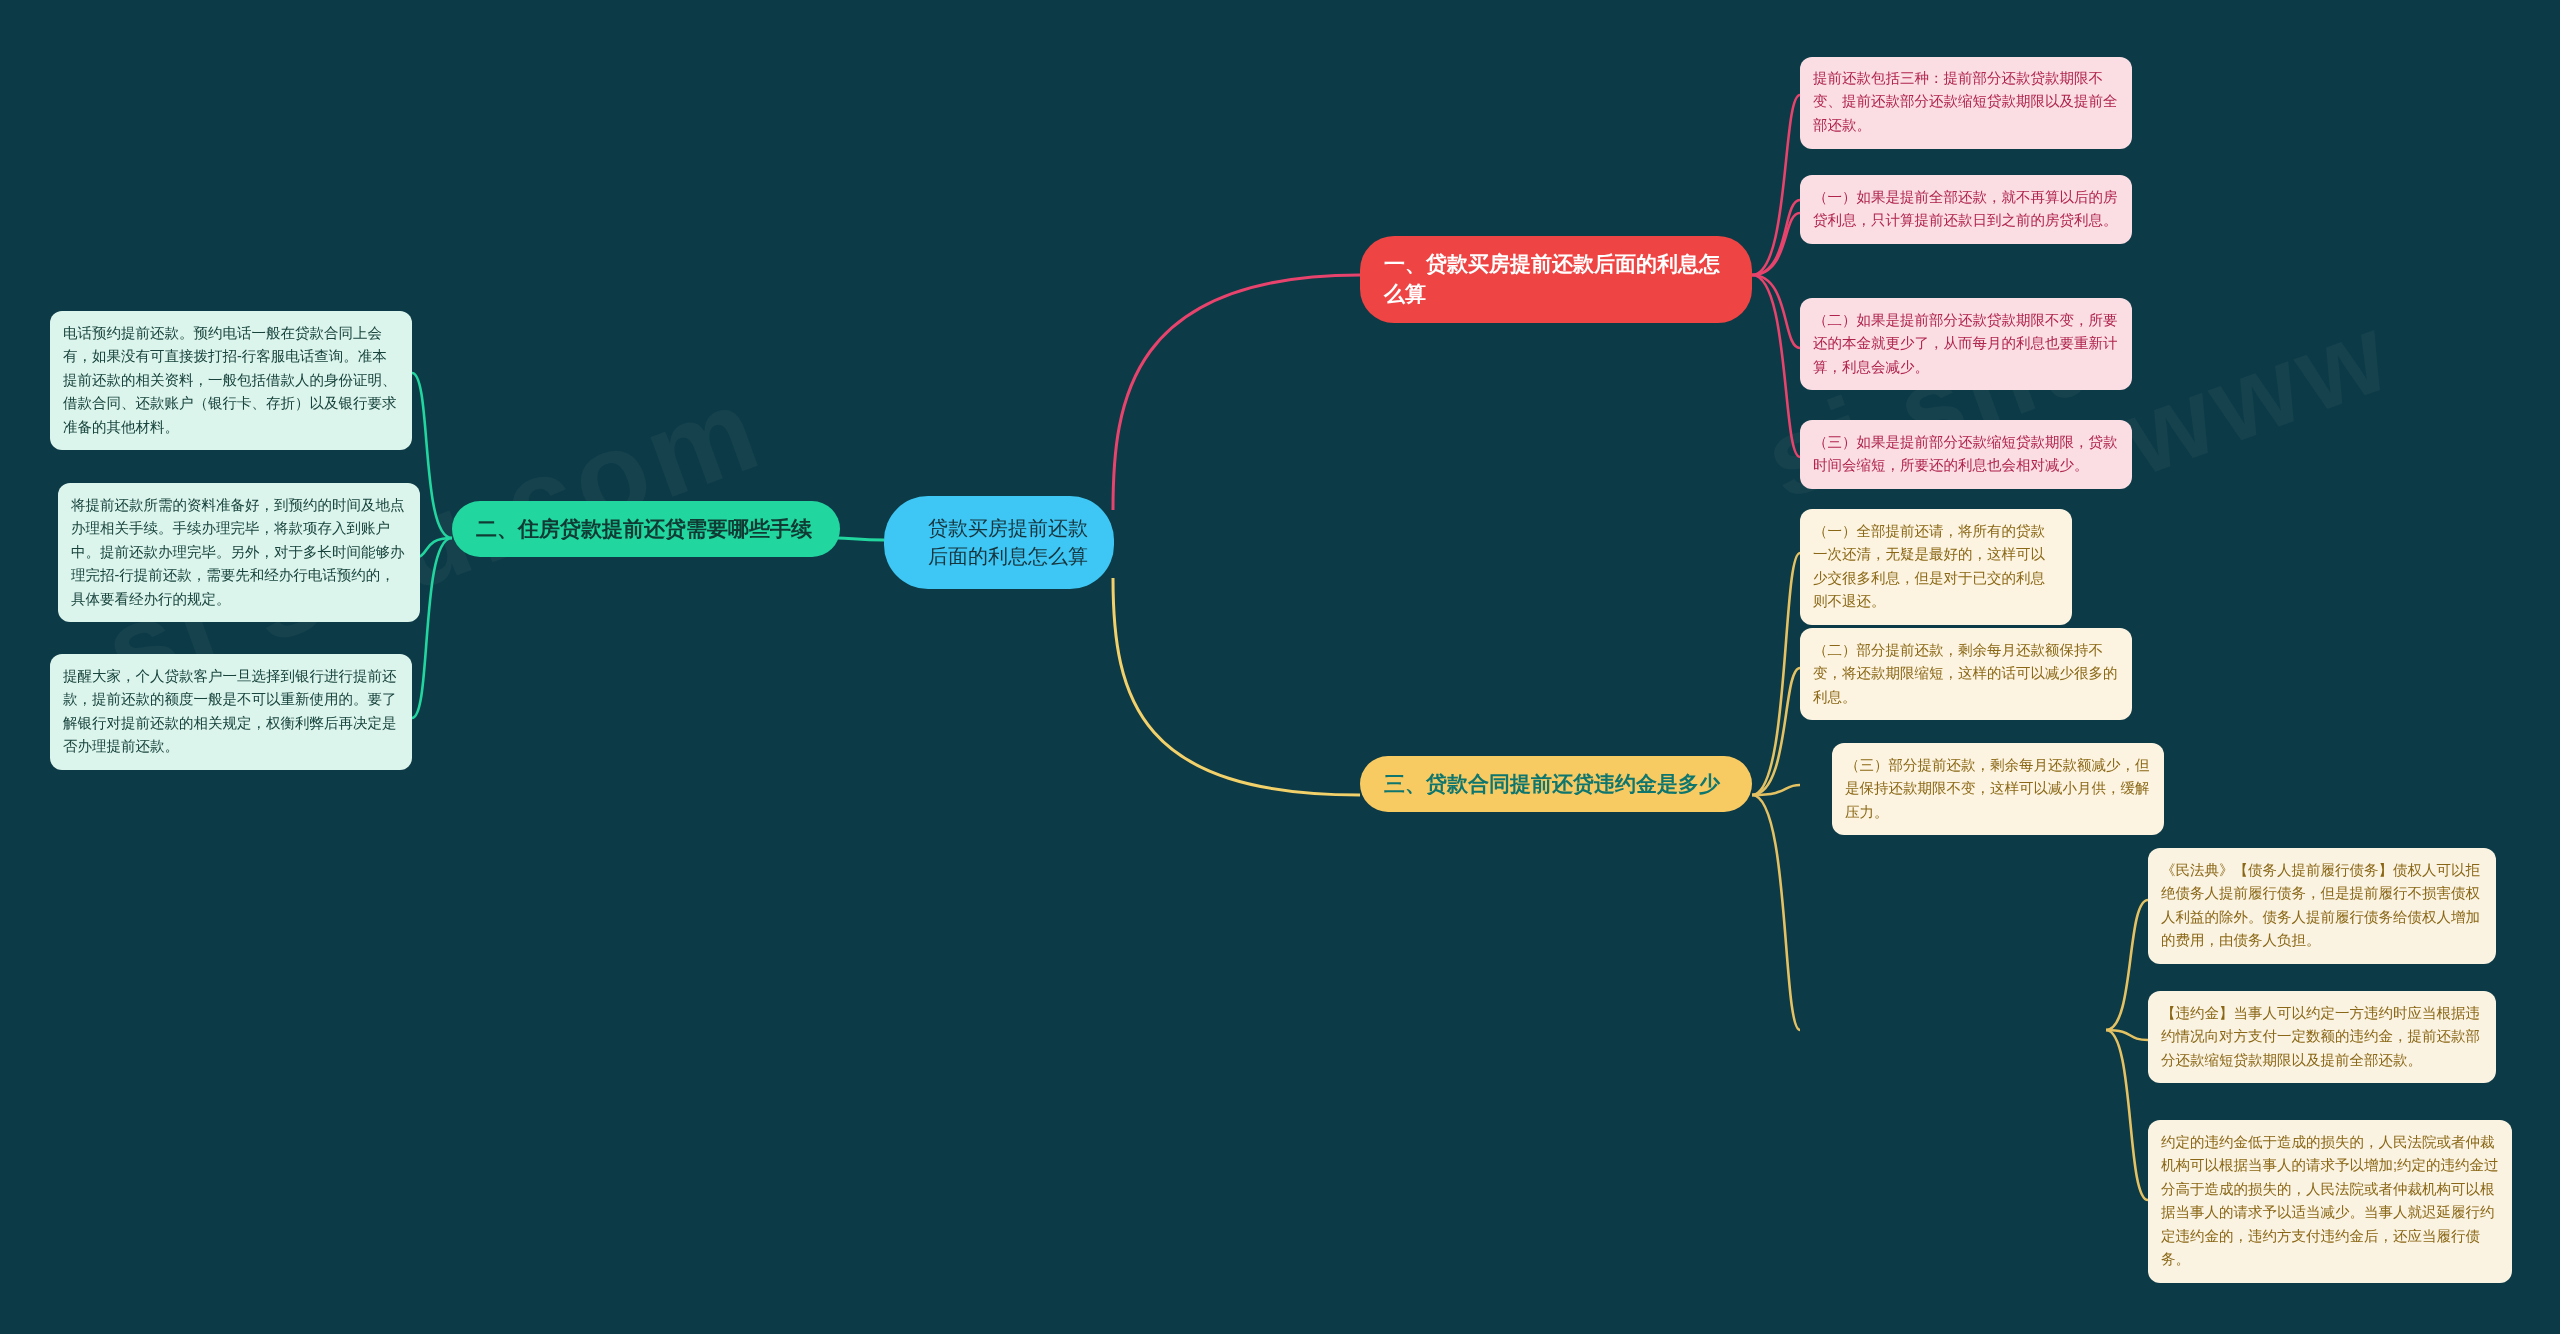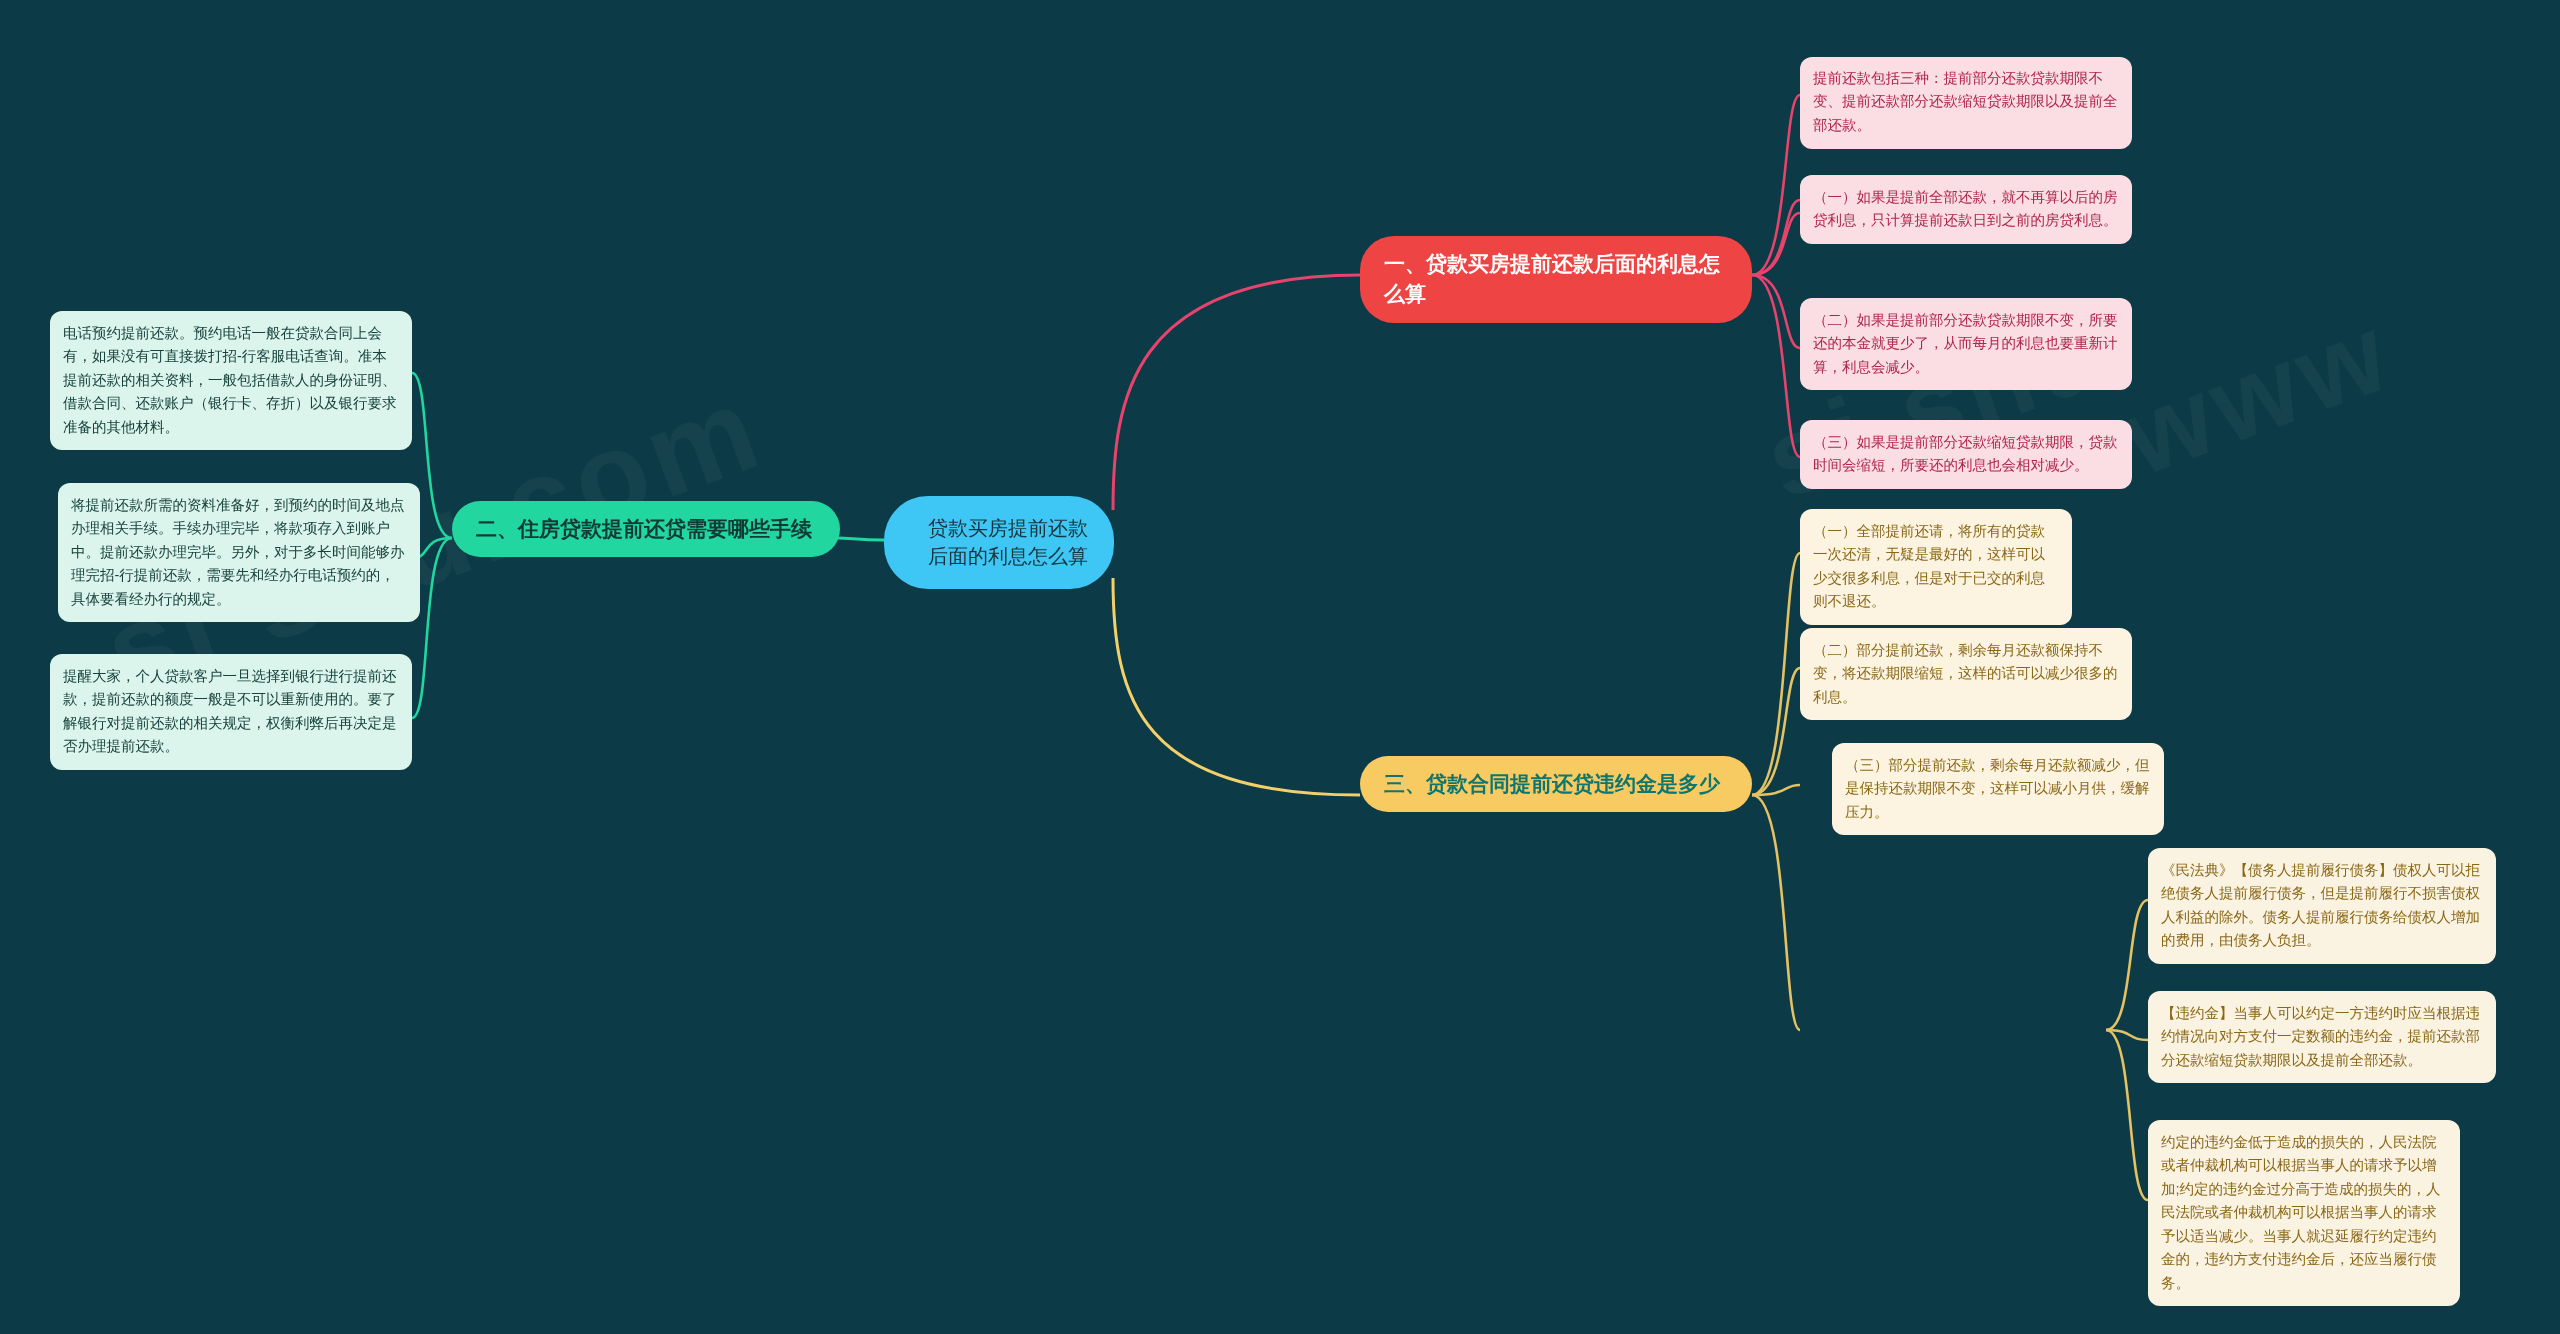--- a/index.html
+++ b/index.html
@@ -155,15 +155,15 @@
 
   <div class="node leaf cream" style="left:1800px; top:628px; width:332px;">（二）部分提前还款，剩余每月还款额保持不变，将还款期限缩短，这样的话可以减少很多的利息。</div>
 
   <div class="node leaf cream" style="left:1800px; top:743px; width:332px;margin-left:32px;">（三）部分提前还款，剩余每月还款额减少，但是保持还款期限不变，这样可以减小月供，缓解压力。</div>
 
 
   <div class="node leaf cream2" style="left:2148px; top:848px; width:348px;">《民法典》【债务人提前履行债务】债权人可以拒绝债务人提前履行债务，但是提前履行不损害债权人利益的除外。债务人提前履行债务给债权人增加的费用，由债务人负担。</div>
 
   <div class="node leaf cream2" style="left:2148px; top:991px; width:348px;">【违约金】当事人可以约定一方违约时应当根据违约情况向对方支付一定数额的违约金，提前还款部分还款缩短贷款期限以及提前全部还款。</div>
 
-  <div class="node leaf cream2" style="left:2148px; top:1120px; width:312px;">约定的违约金低于造成的损失的，人民法院或者仲裁机构可以根据当事人的请求予以增加;约定的违约金过分高于造成的损失的，人民法院或者仲裁机构可以根据当事人的请求予以适当减少。当事人就迟延履行约定违约金的，违约方支付违约金后，还应当履行债务。</div>
+  <div class="node leaf cream2" style="left:2148px; top:1120px; width:364px;">约定的违约金低于造成的损失的，人民法院或者仲裁机构可以根据当事人的请求予以增加;约定的违约金过分高于造成的损失的，人民法院或者仲裁机构可以根据当事人的请求予以适当减少。当事人就迟延履行约定违约金的，违约方支付违约金后，还应当履行债务。</div>
 
 </div>
 
 </body></html>

